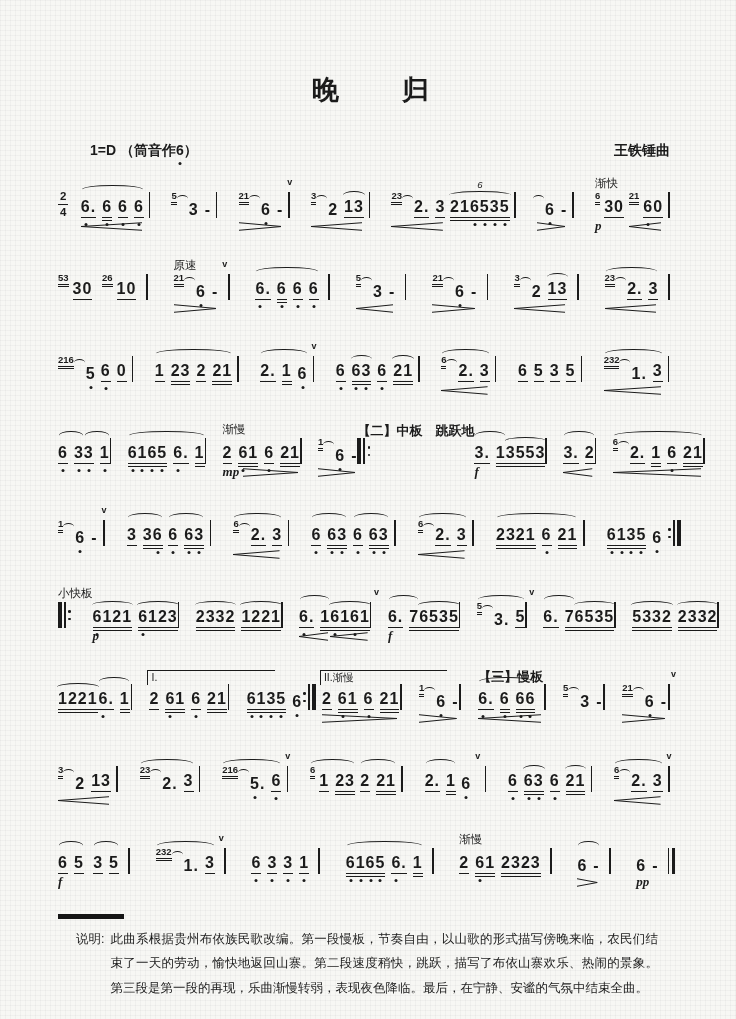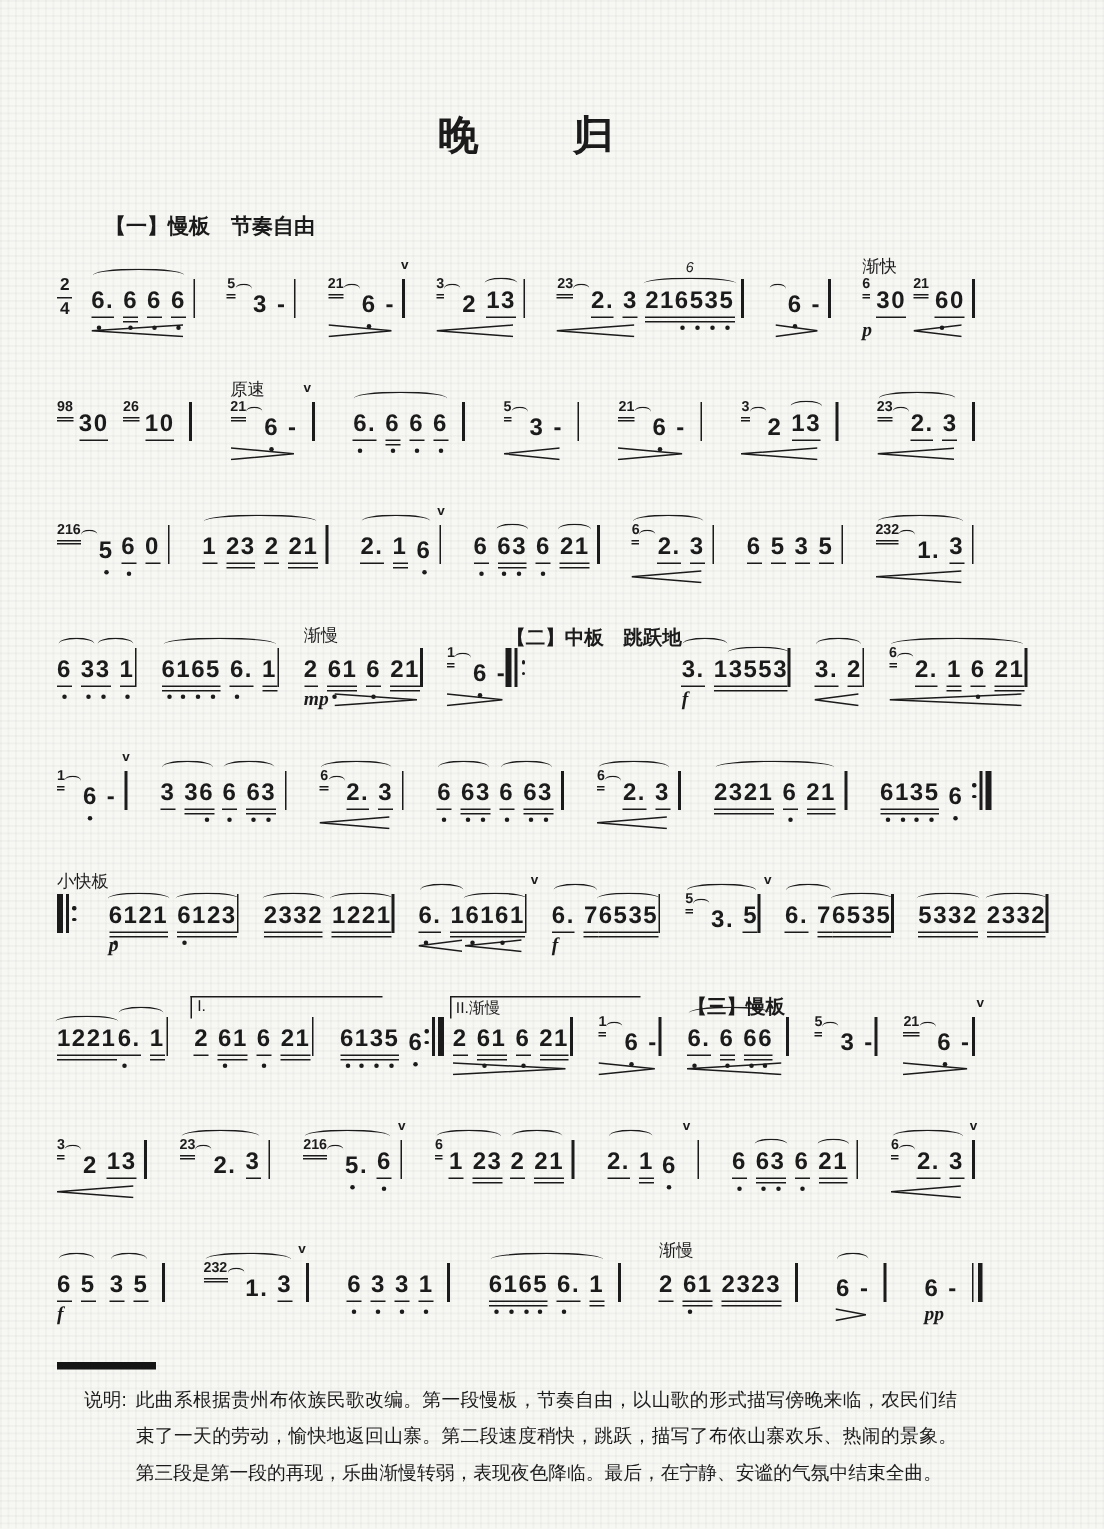--- a/index.html
+++ b/index.html
@@ -6,21 +6,21 @@
   body{
     width:736px;height:1019px;overflow:hidden;
     background-color:#f7f7f4;
     background-image:
       linear-gradient(rgba(130,130,130,.06) 1px, transparent 1px),
       linear-gradient(90deg, rgba(130,130,130,.06) 1px, transparent 1px);
     background-size:5px 5px;
     font-family:"Liberation Sans", sans-serif;
     color:#1b1b1b;
   }
-  .page{box-sizing:border-box;width:704px;height:1019px;padding:48px 30px 0 30px;}
+  .page{box-sizing:border-box;width:704px;height:1019px;padding:48px 30px 0 30px;margin-left:20px;}
   .title{ text-align:center;font-size:27px;font-weight:bold;letter-spacing:3px;margin:24px 0 34px 0;}
   .meta-row{display:flex;justify-content:space-between;align-items:flex-end;
     padding:0 24px 0 40px;font-size:14px;font-weight:bold;margin-bottom:16px;}
   .keywrap{position:relative;}
   .keynote{position:relative;display:inline-block;}
   .keynote::after{content:"";position:absolute;left:50%;transform:translateX(-50%);
     bottom:-7px;width:3px;height:3px;border-radius:50%;background:currentColor;}
   .section1{font-size:14px;font-weight:bold;padding-left:40px;margin-bottom:10px;}
 
   .score{margin-top:2px;}
@@ -77,22 +77,25 @@
   .footer{display:flex;padding:0 36px 0 26px;font-size:12.5px;line-height:1.95;}
   .footer .lbl{flex:none;margin-right:6px;}
   .footer .txt{text-align:justify;}
 </style>
 </head>
 <body>
 
 <div class="page">
   <div class="title">晚　　归</div>
 
+  <div class="meta-row">
+    <div class="keywrap"><span>1=D （筒音作</span><span class="keynote">6</span><span>）</span></div>
+    <div>王铁锤曲</div>
+  </div>
 
-  <div class="section1">【一】慢板　节奏自由</div>
 
   <div class="score" id="score">
       <div class="m-line">
         <div class="tok">
           <div class="above"></div>
           <div class="mrow">
             <span class="ts">
               <span class="num">2</span>
               <span>4</span>
             </span>
@@ -329,21 +332,21 @@
               <span class="bl"></span>
             </span>
           </div>
           <div class="below"></div>
         </div>
       </div>
       <div class="m-line">
         <div class="tok">
           <div class="above"></div>
           <div class="mrow">
-            <span class="grace">98</span>
+            <span class="grace">53</span>
             <span class="seg u1">
               <span class="ch">3</span>
               <span class="ch">0</span>
             </span>
           </div>
           <div class="below"></div>
         </div>
         <div class="tok">
           <div class="above"></div>
           <div class="mrow">

